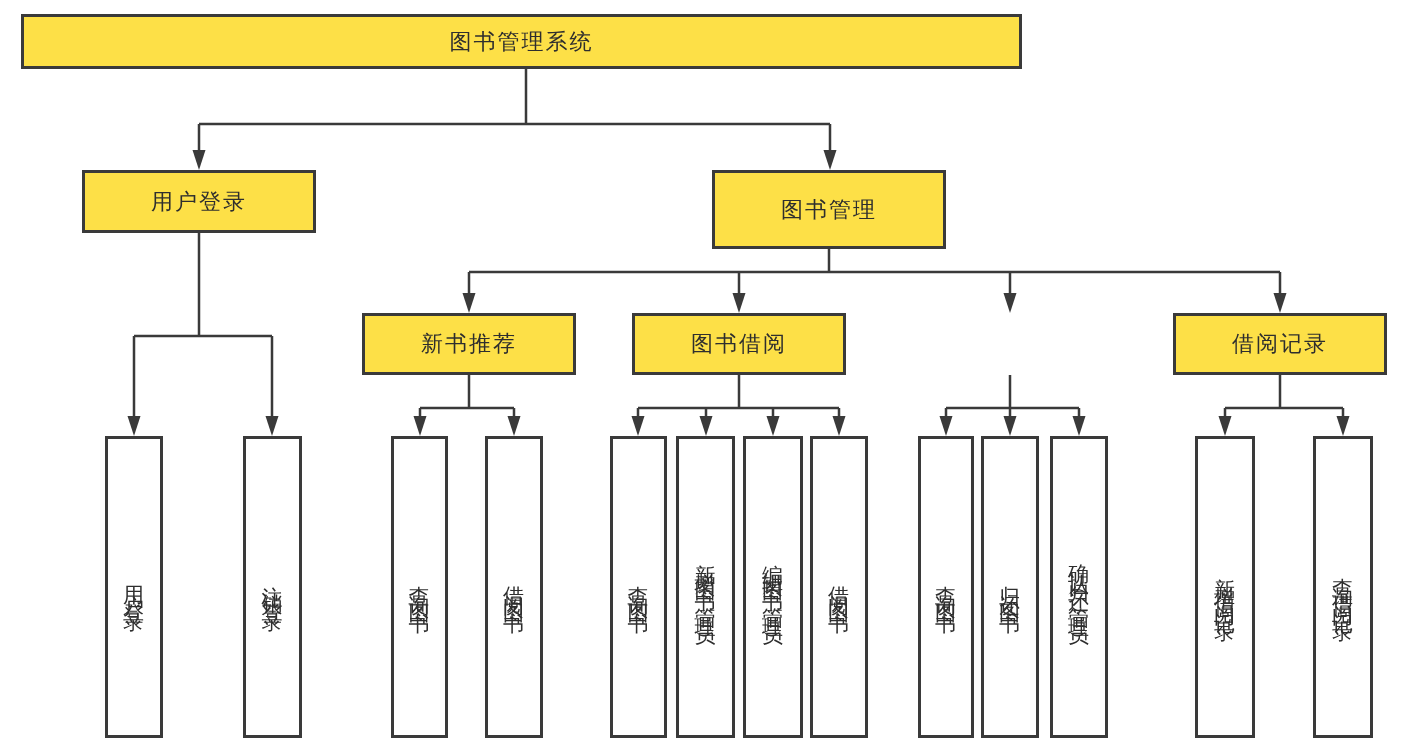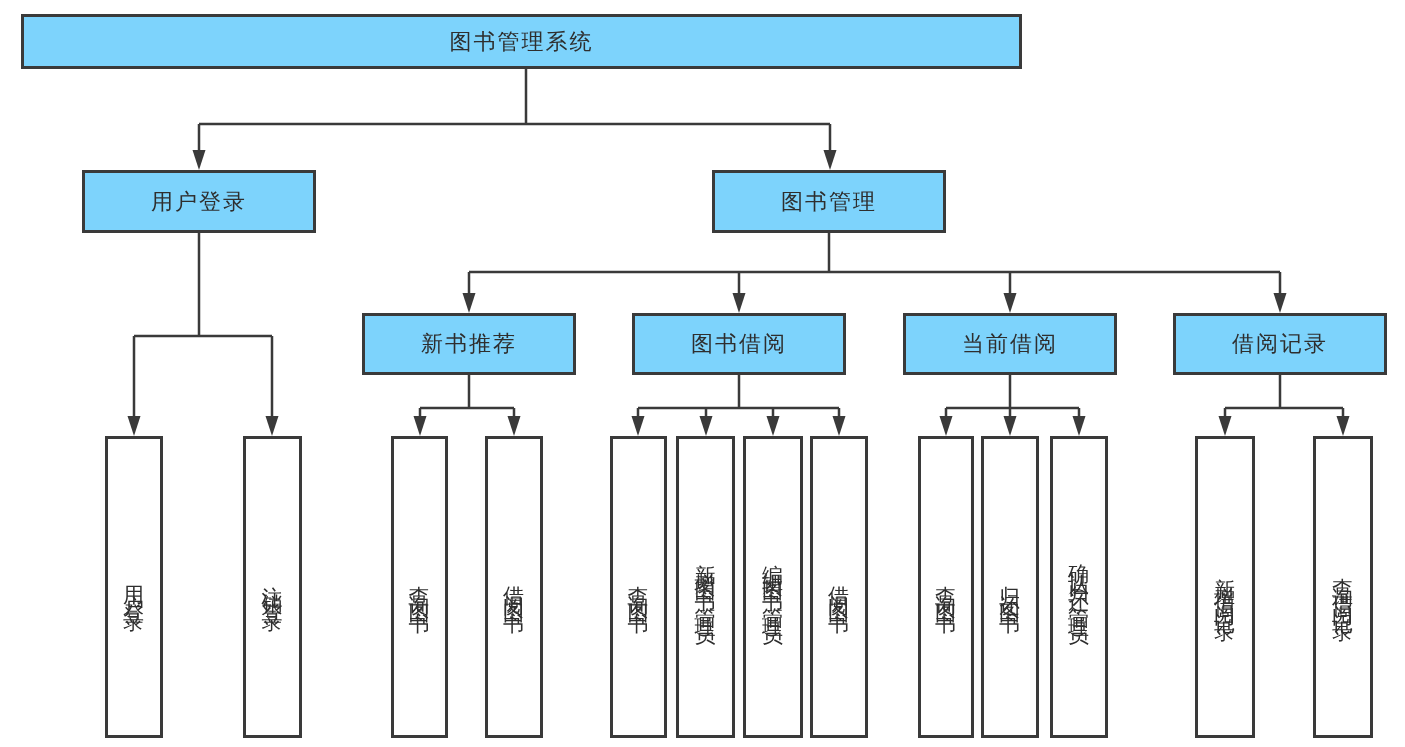--- a/index.html
+++ b/index.html
@@ -9,21 +9,21 @@
     width: 1405px;
     height: 747px;
     background: #ffffff;
     overflow: hidden;
     color: #2d2d2d;
   }
   #wires { position: absolute; left: 0; top: 0; }
   .box {
     position: absolute;
     box-sizing: border-box;
-    background: #7dd3fc;
+    background: #fde047;
     border: 3px solid #3a3a3a;
     display: flex;
     align-items: center;
     justify-content: center;
     font-size: 22px;
     letter-spacing: 2px;
     color: #2e2e2e;
     white-space: nowrap;
   }
   .vbox {
@@ -96,25 +96,24 @@
       <polygon points="1003.5,416 1016.5,416 1010,436"></polygon>
       <polygon points="1072.5,416 1085.5,416 1079,436"></polygon>
       <polygon points="1218.5,416 1231.5,416 1225,436"></polygon>
       <polygon points="1336.5,416 1349.5,416 1343,436"></polygon>
     </g>
   </svg>
 
   <div class="box" style="left:21px; top:14px; width:1001px; height:55px;">图书管理系统</div>
 
   <div class="box" style="left:82px; top:170px; width:234px; height:63px;">用户登录</div>
-  <div class="box" style="left:712px; top:170px; width:234px; height:63px;">图书管理</div>
+  <div class="box" style="left:712px; top:170px; width:234px; height:79px;">图书管理</div>
 
   <div class="box" style="left:632px; top:313px; width:214px; height:62px;">图书借阅</div>
   <div class="box" style="left:362px; top:313px; width:214px; height:62px;">新书推荐</div>
-  <div class="box" style="left:903px; top:313px; width:214px; height:62px;">当前借阅</div>
   <div class="box" style="left:1173px; top:313px; width:214px; height:62px;">借阅记录</div>
 
   <div class="vbox" style="left:105px; top:436px; width:58px; height:302px;">
     <span class="vtext">用户登录</span>
   </div>
   <div class="vbox" style="left:243px; top:436px; width:59px; height:302px;">
     <span class="vtext">注销登录</span>
   </div>
 
   <div class="vbox" style="left:391px; top:436px; width:57px; height:302px;">

